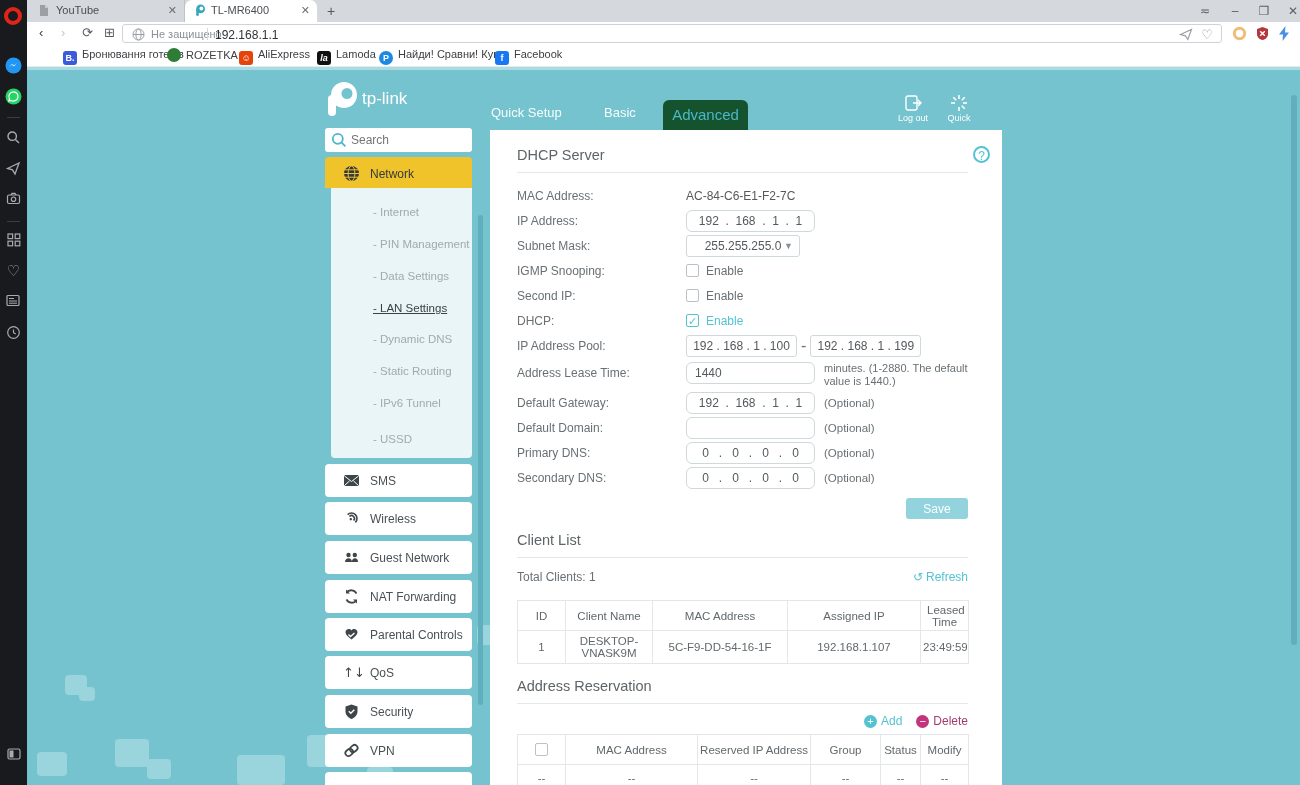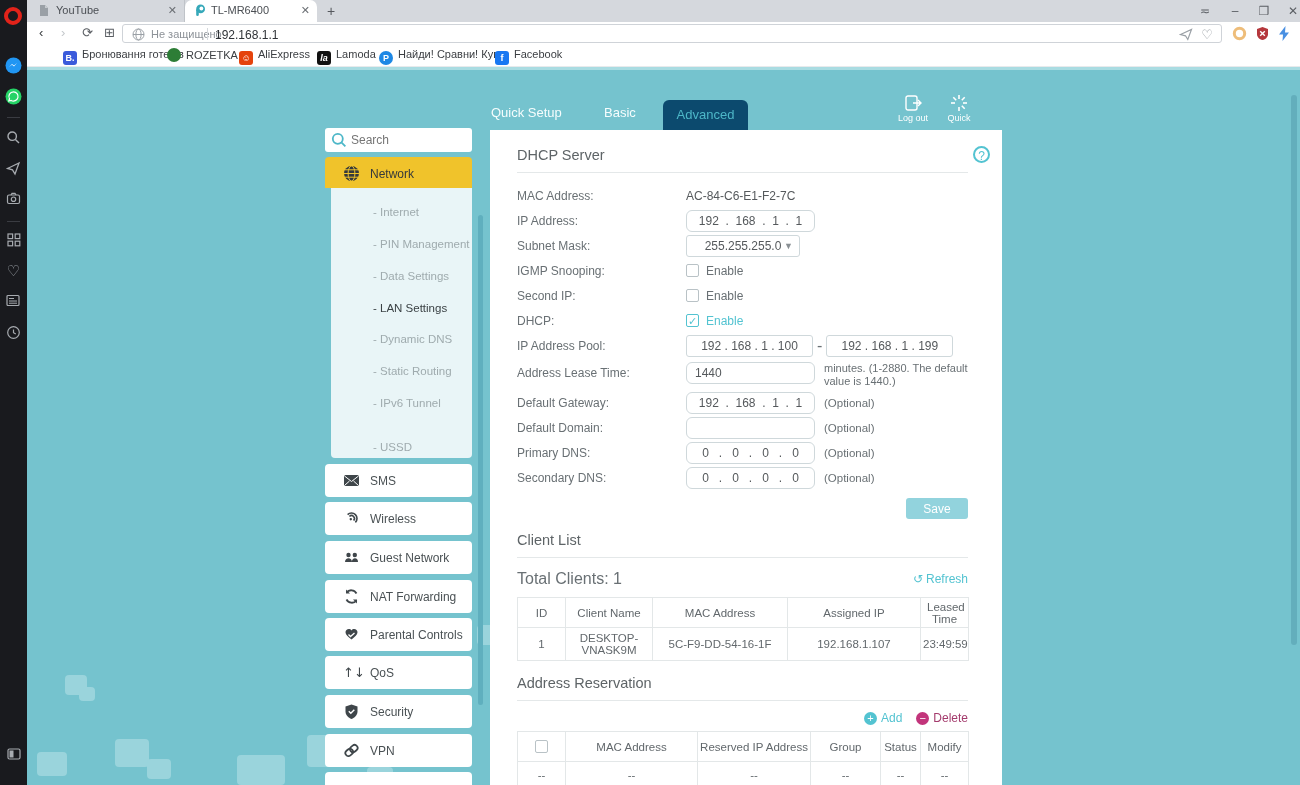--- a/index.html
+++ b/index.html
@@ -38,69 +38,69 @@
   
   #page { position:absolute; left:27px; top:67px; width:1273px; height:718px; background:#75c3ce; overflow:hidden; }
   #page-topline { position:absolute; left:0; top:0; width:1273px; height:3px; background:#a9dce2; }
 
   
   .px { position:absolute; background:#9ad4dc; border-radius:4px; }
 
   
   #tp-logo { position:absolute; left:295px; top:13px; color:#fff; }
   .hdr-tab { position:absolute; top:38px; font-size:13px; color:#f6fdfd; }
-  #hdr-tab-active { position:absolute; left:636px; top:33px; width:85px; height:30px; background:#0c4a6e; border-radius:6px 6px 0 0; text-align:center; line-height:30px; font-size:13px; color:#4db7c8; }
+  #hdr-tab-active { position:absolute; left:636px; top:33px; width:85px; height:30px; background:#14532d; border-radius:6px 6px 0 0; text-align:center; line-height:30px; font-size:15px; color:#4db7c8; }
   .hdr-action { position:absolute; top:28px; width:44px; text-align:center; color:#fff; }
   .hdr-action .lbl { font-size:9px; display:block; margin-top:2px; }
 
   
   #search-box { position:absolute; left:298px; top:61px; width:147px; height:24px; background:#fff; border-radius:3px; }
   #search-box input { position:absolute; left:26px; top:3px; width:112px; height:17px; border:0; outline:none; font-size:12px; color:#555; font-family:"Liberation Sans",sans-serif; }
   .menu-card { position:absolute; left:298px; width:147px; height:33px; background:#fff; border-radius:4px; }
   .menu-card .mic { position:absolute; left:18px; top:8px; width:17px; height:17px; }
   .menu-card .mlbl { position:absolute; left:45px; top:10px; font-size:12px; color:#4a5154; }
   #network-card { background:#f0c32b; border-radius:4px 4px 0 0; height:31px;text-decoration:underline; }
   #network-card .mlbl { color:#35393b; }
   #submenu { position:absolute; left:304px; top:121px; width:141px; height:270px; background:#e9f5f7; border-radius:0 0 4px 4px; }
   .sub-item { position:absolute; left:42px; font-size:11.5px; color:#9fabae; white-space:nowrap; }
-  .sub-item.active { color:#3b4245; }
+  .sub-item.active { color:#3b4245;text-decoration:underline; }
 
   
   #frame-scroll { position:absolute; left:451px; top:148px; width:5px; height:490px; background:#5fafbe; border-radius:3px; }
   #page-scroll { position:absolute; left:1264px; top:28px; width:6px; height:550px; background:#63aebc; border-radius:3px; }
 
   
   #content { position:absolute; left:463px; top:63px; width:512px; height:655px; background:#fff; padding:17px 34px 0 27px; }
   .sec-title { font-size:14.5px; color:#5e6467; }
   .sec-hr { border:0; border-top:1px solid #e4e8e9; margin:9px 0 0 0; }
   #help-btn { position:absolute; right:12px; top:16px; width:17px; height:17px; border:2px solid #53c3d1; border-radius:50%; color:#53c3d1; font-size:12px; text-align:center; line-height:16px; }
 
   .frow { display:flex; align-items:center; height:21px; margin-top:4px; }
   .flabel { width:169px; flex:none; font-size:12px; color:#697074; }
   .fvalue { font-size:12px; color:#55595c; }
   .ip-input, .txt-input { height:22px; border:1px solid #cfd8db; border-radius:3px; font-size:12px; color:#55595c; text-align:center; background:#fff; font-family:"Liberation Sans",sans-serif; outline:none; }
   .txt-input.left { text-align:left; padding-left:8px; }
-  .w129 { width:129px;border-radius:6px; } .w111 { width:127px; }
+  .w129 { width:129px;border-radius:6px; } .w111 { width:111px; }
   .dropdown { position:relative; width:114px; height:22px; border:1px solid #cfd8db; border-radius:3px; font-size:12px; color:#55595c; line-height:20px; text-align:center; }
   .dropdown .arr { position:absolute; right:6px; top:0; color:#8a9094; font-size:9px; }
   .cbx { width:13px; height:13px; border:1px solid #b9c2c6; border-radius:2px; background:#fff; margin-right:7px; flex:none; }
   .cbx.checked { border-color:#53c3d1; color:#53c3d1; font-size:11px; line-height:12px; text-align:center; }
   .en-lbl { font-size:12px; color:#697074; }
   .en-lbl.on { color:#53c3d1; }
   .opt { font-size:11.5px; color:#697074; margin-left:9px; }
   .dash { margin:0 4px; color:#697074; }
   .note { font-size:11px; color:#697074; line-height:13px; margin-left:9px; width:160px; }
   #save-btn { display:block; margin:10px 0 0 auto; width:62px; height:21px; background:#92d3dd; border:0; border-radius:3px; color:#fff; font-size:12px; font-family:"Liberation Sans",sans-serif; }
 
   .list-meta { display:flex; justify-content:space-between; align-items:center; margin-top:12px; }
-  .meta-txt { font-size:16px; color:#697074; }
+  .meta-txt { font-size:12px; color:#697074; }
   .teal-link { font-size:12px; color:#53c3d1; }
   .teal-link .ric { font-family:"DejaVu Sans",sans-serif; margin-right:3px; }
 
-  table { border-collapse:collapse; width:451px; margin-top:9px; table-layout:fixed; }
+  table { border-collapse:collapse; width:451px; margin-top:16px; table-layout:fixed; }
   th, td { border:1px solid #e3e7e8; font-size:11.5px; color:#62686c; text-align:center; padding:4px 2px; }
   th { font-weight:normal; height:30px; }
   td { height:27px; }
 
   .ar-actions { display:flex; justify-content:flex-end; gap:14px; margin-top:10px; }
   .act { font-size:12px; display:flex; align-items:center; gap:4px; }
   .act .cir { width:13px; height:13px; border-radius:50%; color:#fff; font-size:11px; line-height:13px; text-align:center; flex:none; }
   #add-act { color:#53c3d1; } #add-act .cir { background:#53c3d1; }
   #del-act { color:#a43b6d; } #del-act .cir { background:#c2347b; }
 
@@ -267,20 +267,28 @@
       <div class="px" style="left:88px; top:672px; width:34px; height:28px"></div>
       <div class="px" style="left:120px; top:692px; width:24px; height:20px"></div>
       <div class="px" style="left:210px; top:688px; width:48px; height:30px"></div>
       <div class="px" style="left:280px; top:668px; width:36px; height:32px"></div>
       <div class="px" style="left:340px; top:700px; width:26px; height:18px"></div>
       <div class="px" style="left:560px; top:700px; width:22px; height:18px"></div>
       <div class="px" style="left:640px; top:690px; width:28px; height:20px"></div>
       <div class="px" style="left:880px; top:630px; width:20px; height:16px"></div>
     </div>
 
+    <div id="tp-logo">
+      <svg width="104" height="40" viewBox="0 0 104 40">
+        <circle cx="22" cy="15" r="13" fill="#fff"></circle>
+        <circle cx="25" cy="13.5" r="5.5" fill="#75c3ce"></circle>
+        <rect x="6" y="15" width="8" height="21" rx="4" fill="#fff"></rect>
+        <text x="40" y="24" fill="#fff" font-size="17" font-family="Liberation Sans, sans-serif">tp-link</text>
+      </svg>
+    </div>
     <div class="hdr-tab" style="left:464px">Quick Setup</div>
     <div class="hdr-tab" style="left:577px">Basic</div>
     <div id="hdr-tab-active">Advanced</div>
     <div class="hdr-action" style="left:864px">
       <svg width="17" height="16" viewBox="0 0 17 16" style="margin:0 auto">
           <rect x="1" y="1" width="11" height="14" rx="2" fill="none" stroke="#fff" stroke-width="1.4"></rect>
           <path d="M8 8h8M13 5l3 3-3 3" fill="none" stroke="#fff" stroke-width="1.4"></path>
         </svg>
       <span class="lbl">Log out</span>
     </div>
@@ -321,21 +329,21 @@
     </div>
 
     <div id="submenu">
       <span class="sub-item" style="top:18px">- Internet</span>
       <span class="sub-item" style="top:50px">- PIN Management</span>
       <span class="sub-item" style="top:82px">- Data Settings</span>
       <span class="sub-item active" style="top:114px">- LAN Settings</span>
       <span class="sub-item" style="top:145px">- Dynamic DNS</span>
       <span class="sub-item" style="top:177px">- Static Routing</span>
       <span class="sub-item" style="top:209px">- IPv6 Tunnel</span>
-      <span class="sub-item" style="top:253px">- USSD</span>
+      <span class="sub-item" style="top:245px">- USSD</span>
     </div>
 
     <div class="menu-card" style="top:397px">
       <svg class="mic" viewBox="0 0 17 17">
           <rect x="1" y="3" width="15" height="11" rx="1.5" fill="#3f464a"></rect>
           <path d="M1.5 4l7 5.5 7-5.5M1.5 13.5l5-4.5M15.5 13.5l-5-4.5" stroke="#fff" stroke-width="1" fill="none"></path>
         </svg>
       <span class="mlbl">SMS</span>
     </div>
     <div class="menu-card" style="top:435px">

